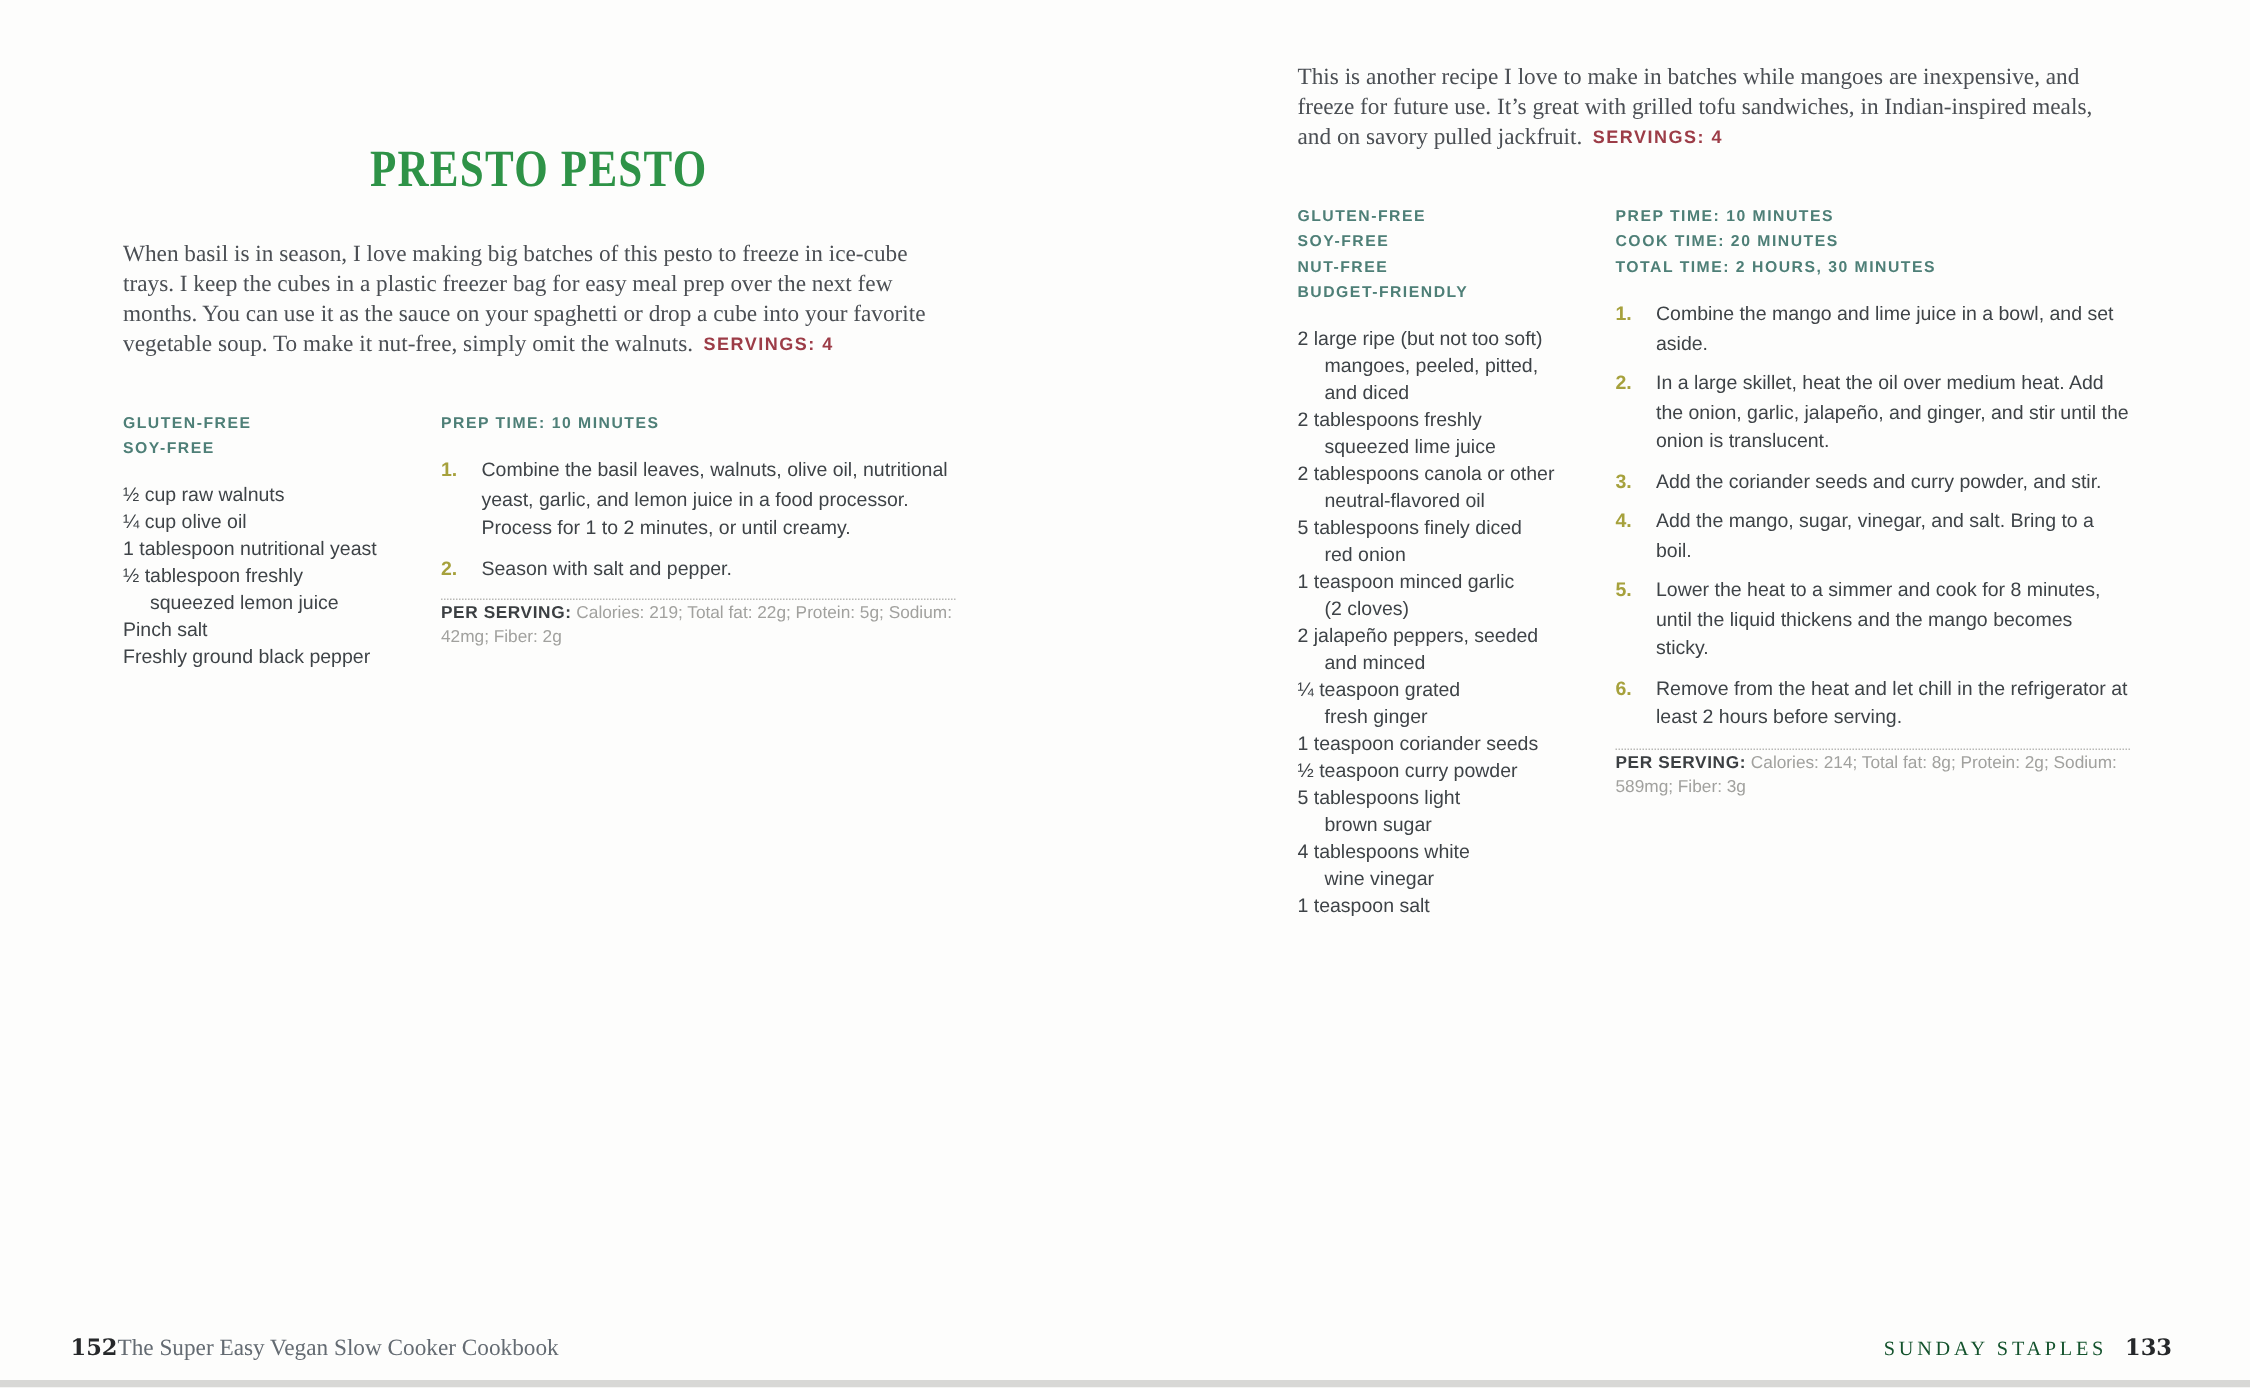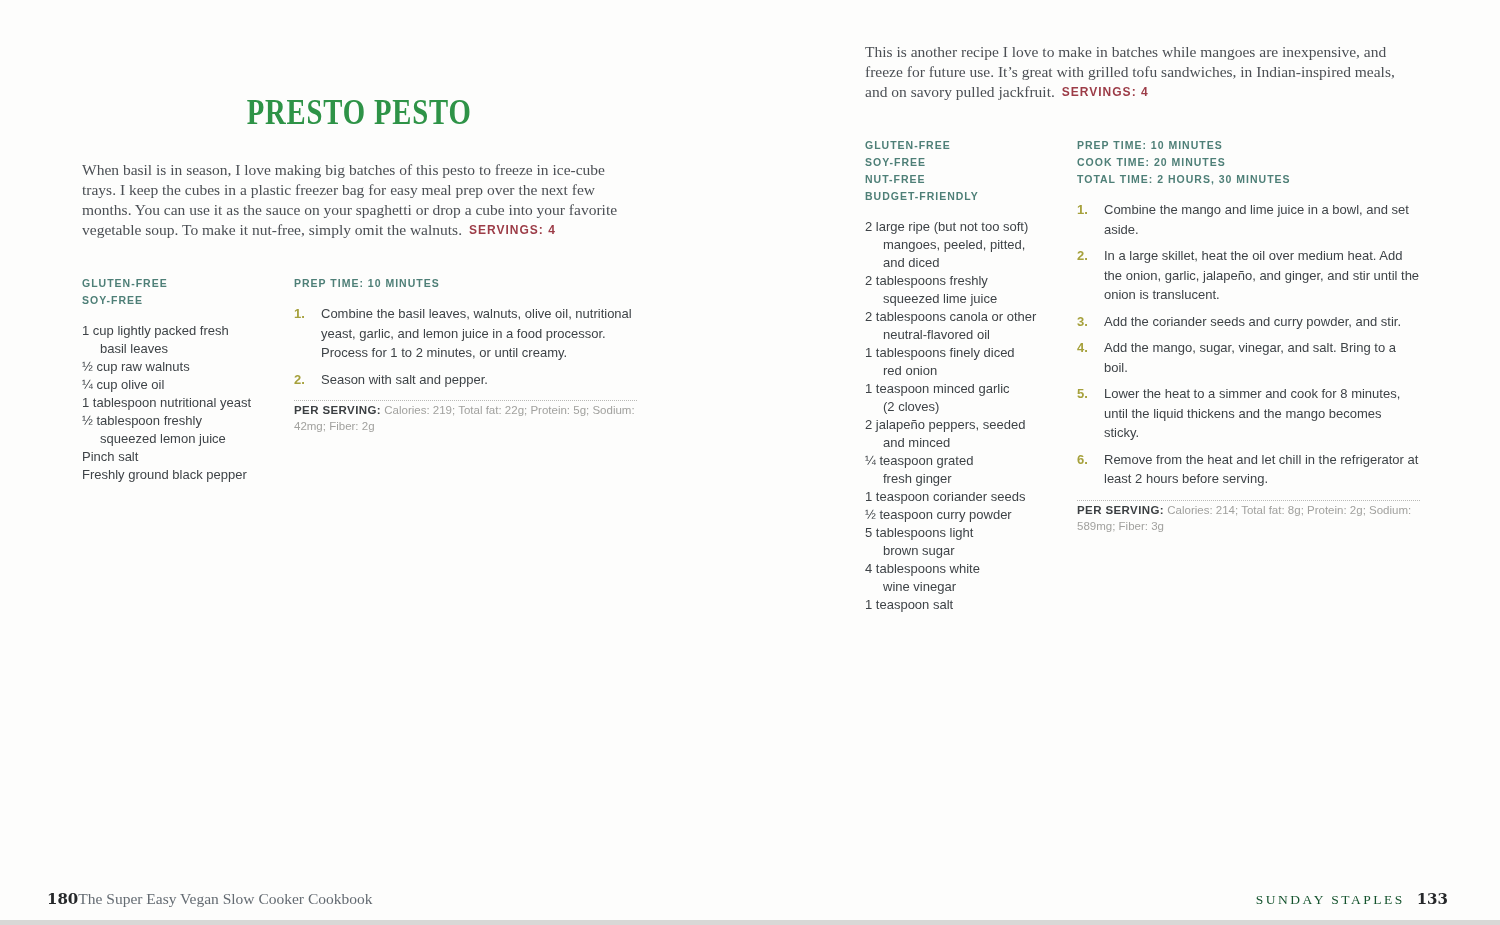--- a/index.html
+++ b/index.html
@@ -152,24 +152,20 @@
       <p class="intro"><span>When basil is in season, I love making big batches of this pesto to freeze in ice-cube trays. I keep the cubes in a plastic freezer bag for easy meal prep over the next few months. You can use it as the sauce on your spaghetti or drop a cube into your favorite vegetable soup. To make it nut-free, simply omit the walnuts.</span><span class="servings">SERVINGS: 4</span></p>
 
       <div class="columns">
         <div class="col-ingredients">
           <div class="tags">
               <div class="tag-line">GLUTEN-FREE</div>
               <div class="tag-line">SOY-FREE</div>
             </div>
           <div class="ingredients">
               <div class="ingredient">
-                <div class="ing-line">1 cup lightly packed fresh</div>
-                <div class="ing-line cont">basil leaves</div>
-              </div>
-              <div class="ingredient">
                 <div class="ing-line">½ cup raw walnuts</div>
               </div>
               <div class="ingredient">
                 <div class="ing-line">¼ cup olive oil</div>
               </div>
               <div class="ingredient">
                 <div class="ing-line">1 tablespoon nutritional yeast</div>
               </div>
               <div class="ingredient">
                 <div class="ing-line">½ tablespoon freshly</div>
@@ -198,21 +194,21 @@
                 <div class="step-text">Season with salt and pepper.</div>
               </div>
             </div>
           <hr class="ps-divider">
           <p class="per-serving"><span class="ps-label">PER SERVING:</span> <span class="ps-values">Calories: 219; Total fat: 22g; Protein: 5g; Sodium: 42mg; Fiber: 2g</span></p>
         </div>
       </div>
     </div>
 
     <div class="footer fl">
-      <span class="folio">180</span><span class="book-title">The Super Easy Vegan Slow Cooker Cookbook</span>
+      <span class="folio">152</span><span class="book-title">The Super Easy Vegan Slow Cooker Cookbook</span>
     </div>
   </div>
 
   <div class="page right">
     <div class="content">
 
       <p class="intro"><span>This is another recipe I love to make in batches while mangoes are inexpensive, and freeze for future use. It’s great with grilled tofu sandwiches, in Indian-inspired meals, and on savory pulled jackfruit.</span><span class="servings">SERVINGS: 4</span></p>
 
       <div class="columns">
         <div class="col-ingredients">
@@ -230,21 +226,21 @@
               </div>
               <div class="ingredient">
                 <div class="ing-line">2 tablespoons freshly</div>
                 <div class="ing-line cont">squeezed lime juice</div>
               </div>
               <div class="ingredient">
                 <div class="ing-line">2 tablespoons canola or other</div>
                 <div class="ing-line cont">neutral-flavored oil</div>
               </div>
               <div class="ingredient">
-                <div class="ing-line">1 tablespoons finely diced</div>
+                <div class="ing-line">5 tablespoons finely diced</div>
                 <div class="ing-line cont">red onion</div>
               </div>
               <div class="ingredient">
                 <div class="ing-line">1 teaspoon minced garlic</div>
                 <div class="ing-line cont">(2 cloves)</div>
               </div>
               <div class="ingredient">
                 <div class="ing-line">2 jalapeño peppers, seeded</div>
                 <div class="ing-line cont">and minced</div>
               </div>

